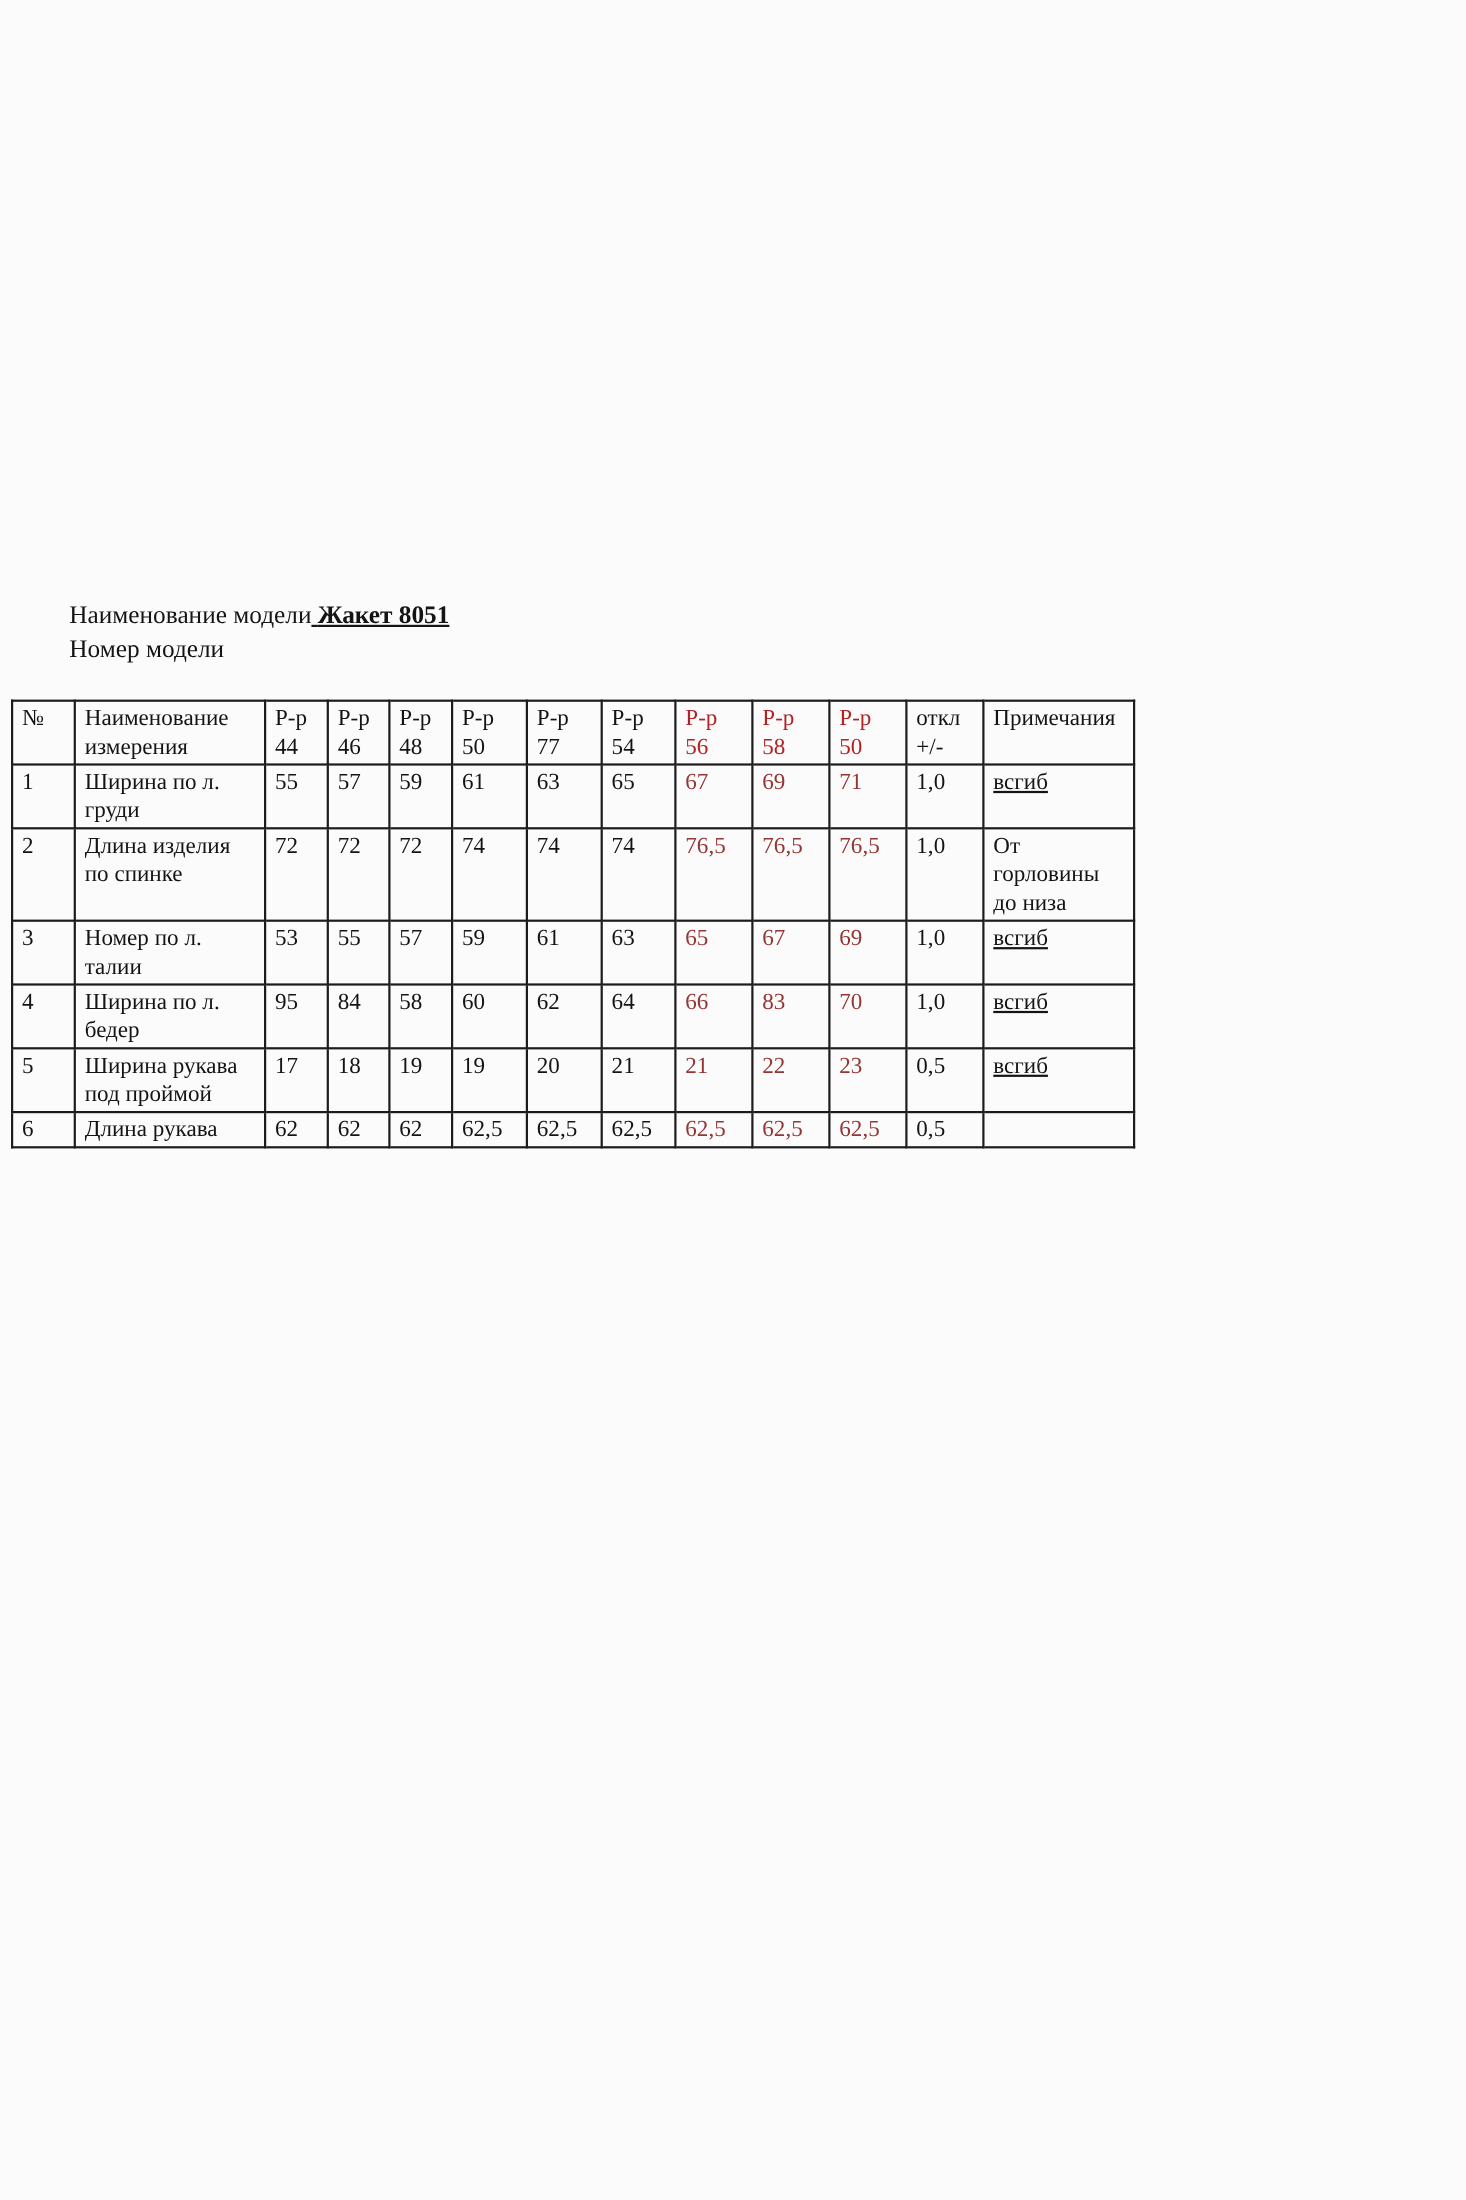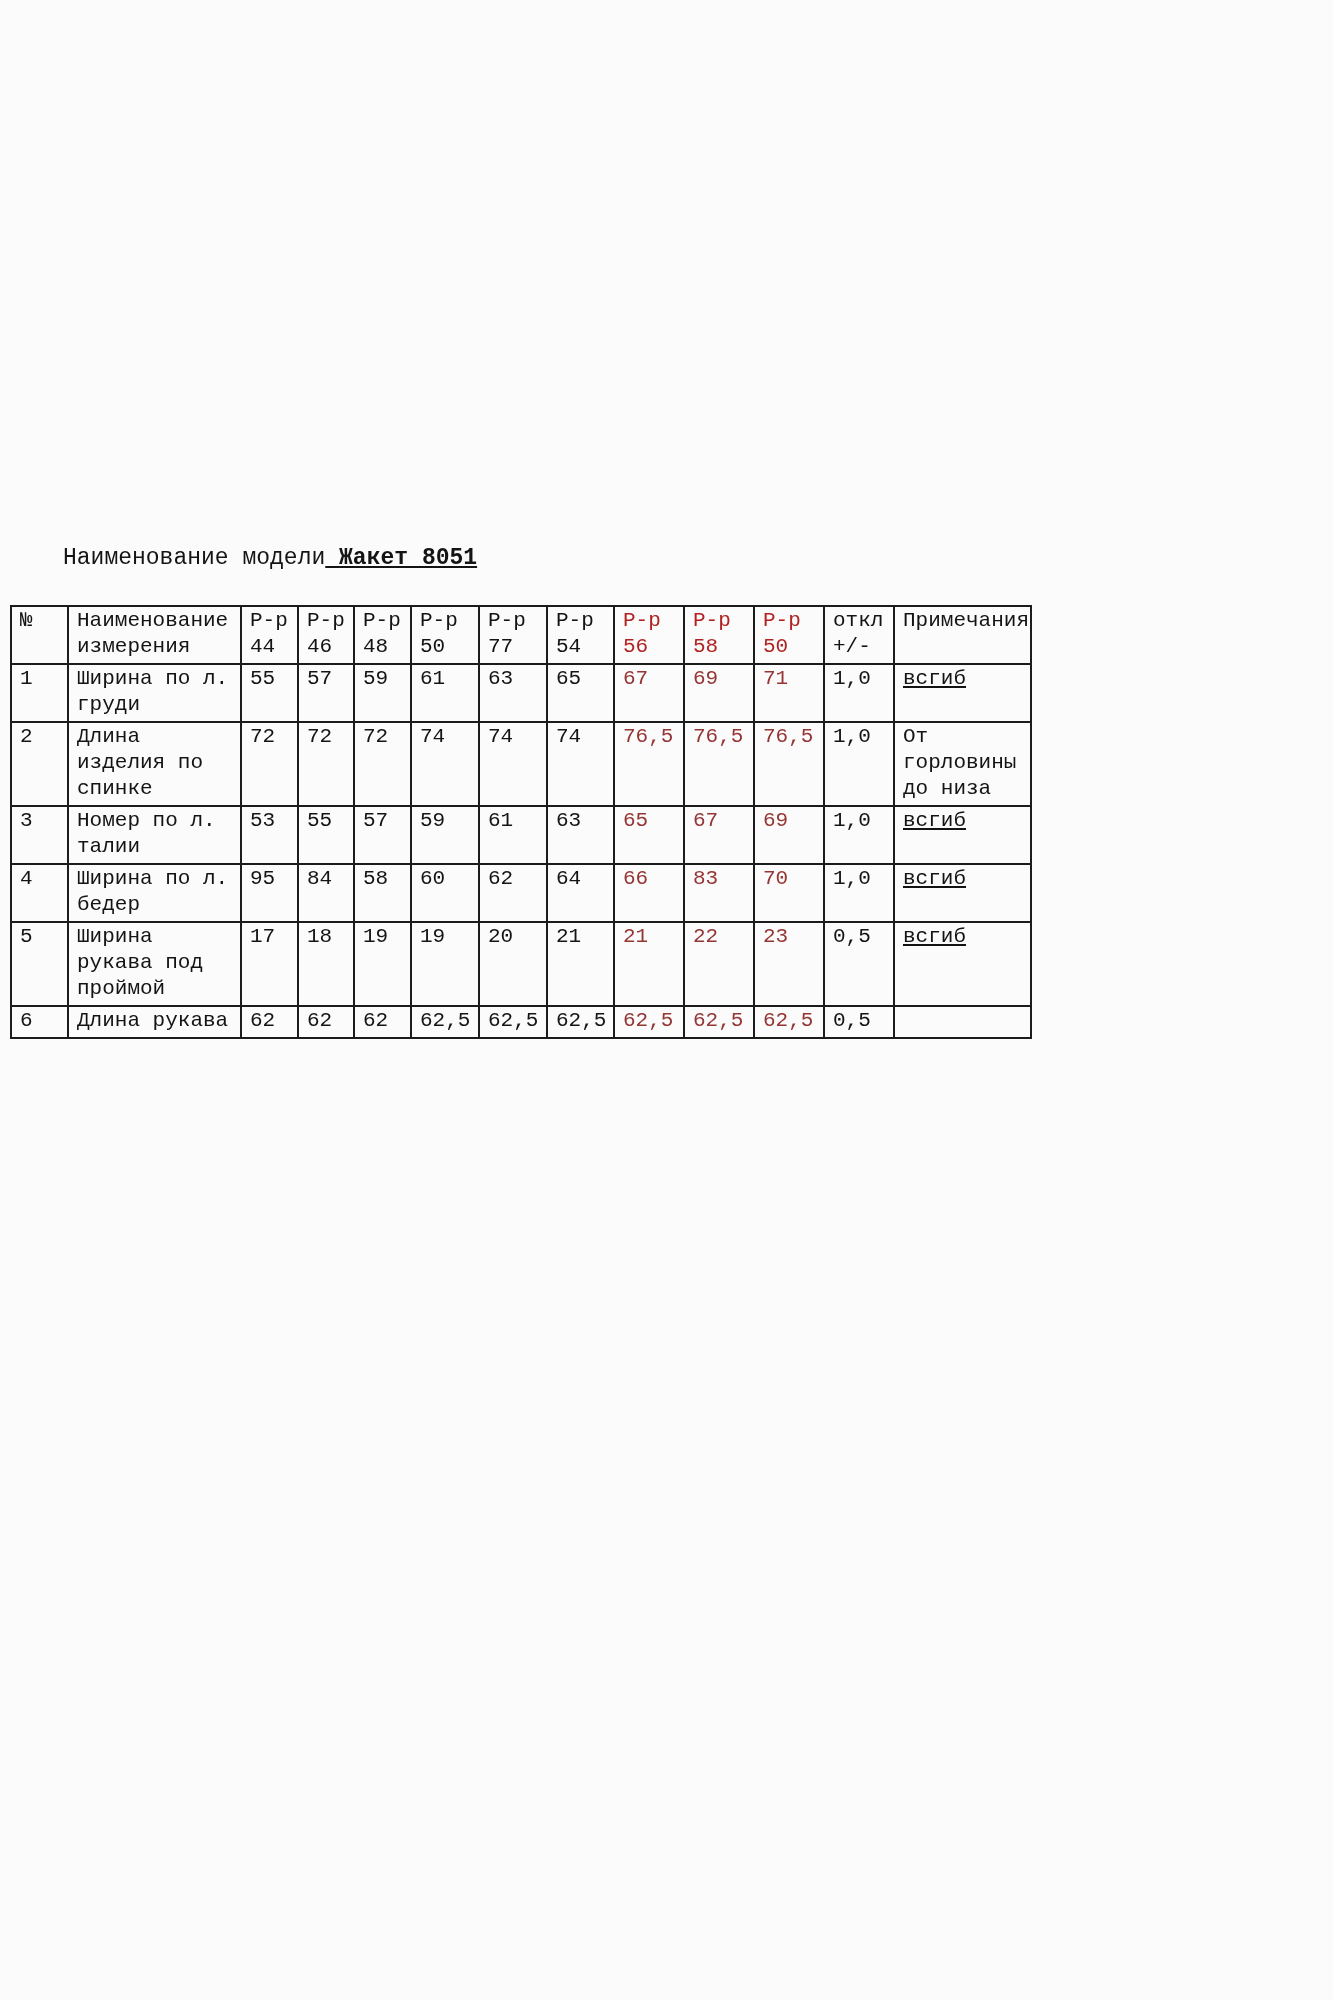--- a/index.html
+++ b/index.html
@@ -11,21 +11,20 @@
     height: 2000px;
     background: #fbfbfb;
     color: #141414;
     font-family: "Liberation Serif", "DejaVu Serif", serif;
   }
   .page {
     position: relative;
     width: 1333px;
     height: 1736px;
     overflow: hidden;
-    font-family: Liberation Mono, monospace;
   }
   .doc {
     position: absolute;
     top: 543px;
     left: 0;
     width: 1333px;
   }
   .title-block {
     margin-left: 63px;
     font-size: 23px;
@@ -65,20 +64,21 @@
   .u { text-decoration: underline; text-align: center; }
 </style>
 </head>
 <body style="background: rgb(251, 251, 251);">
 
 <div class="page">
   <div class="doc">
 
     <div class="title-block">
       <div><span>Наименование модели</span><span class="model">Жакет 8051</span></div>
+      <div>Номер модели</div>
     </div>
 
     <table class="size-chart">
       <colgroup>
         <col style="width:57px">
           <col style="width:173px">
           <col style="width:57px">
           <col style="width:56px">
           <col style="width:57px">
           <col style="width:68px">

